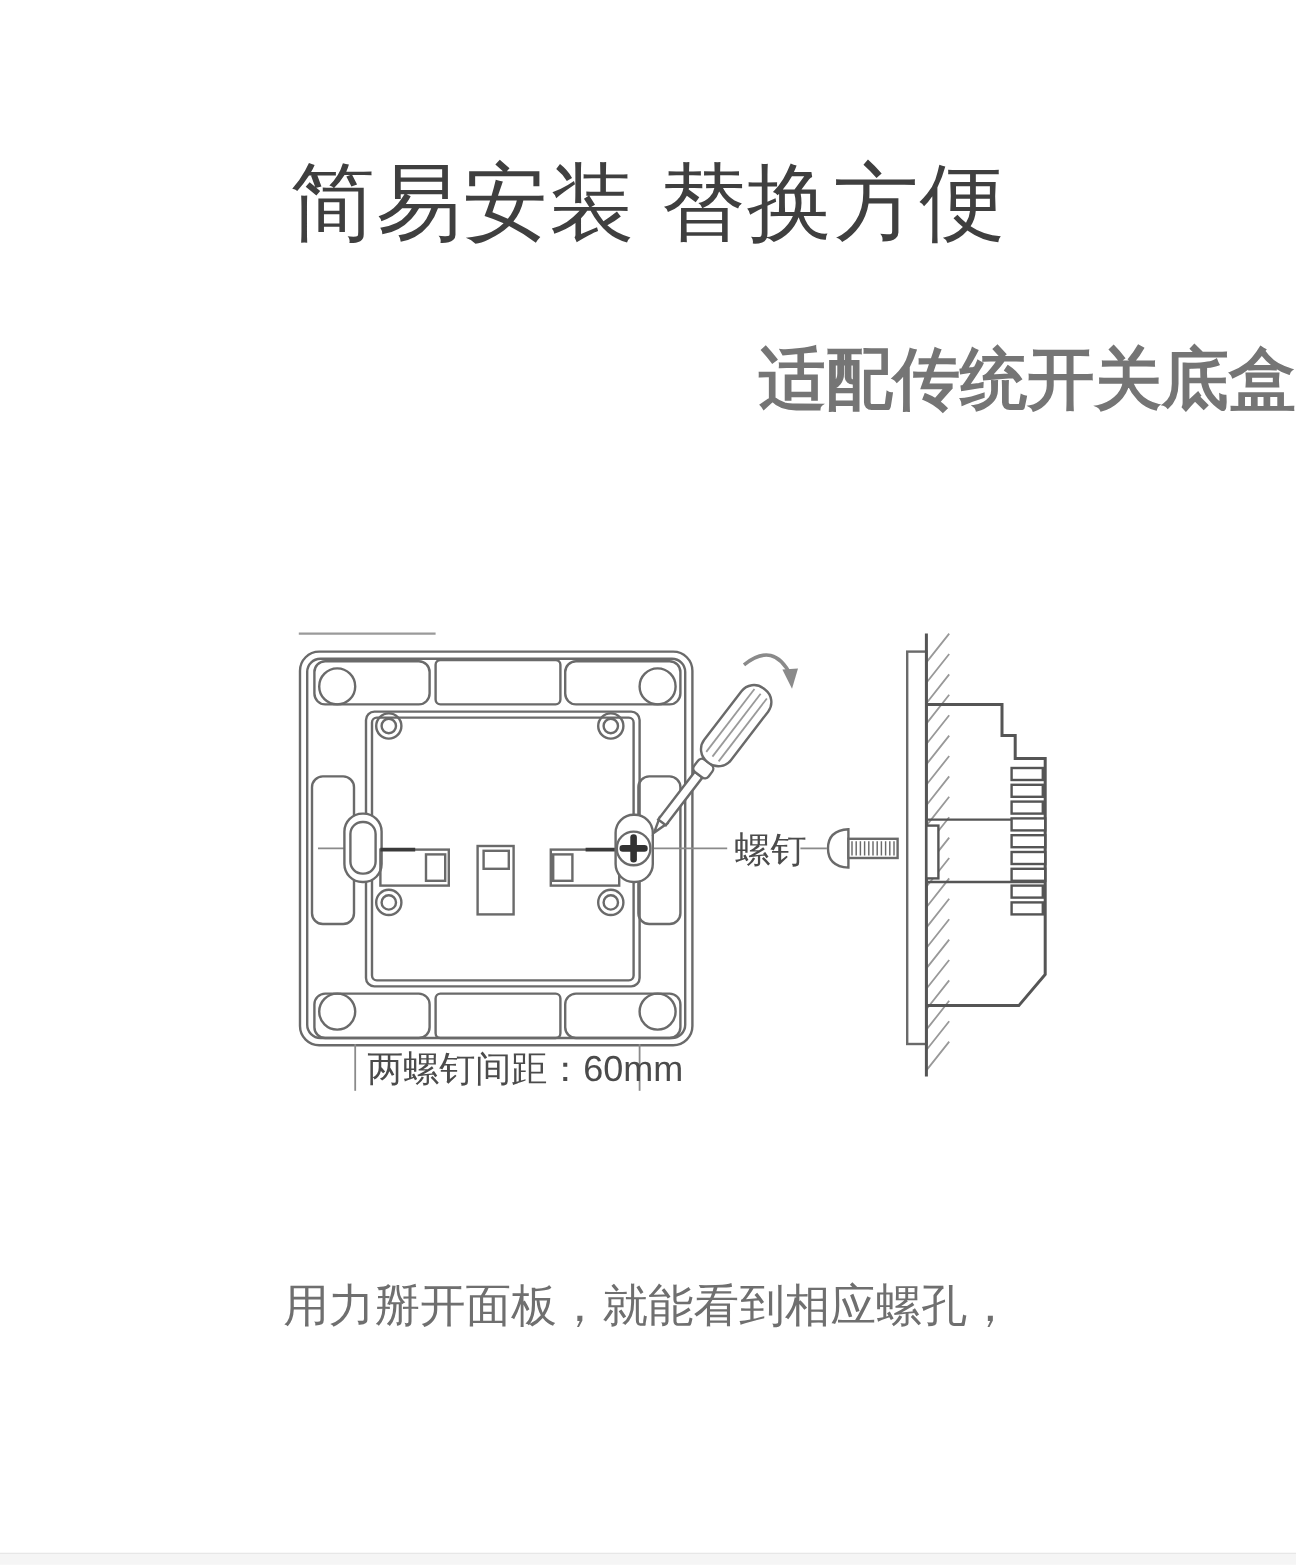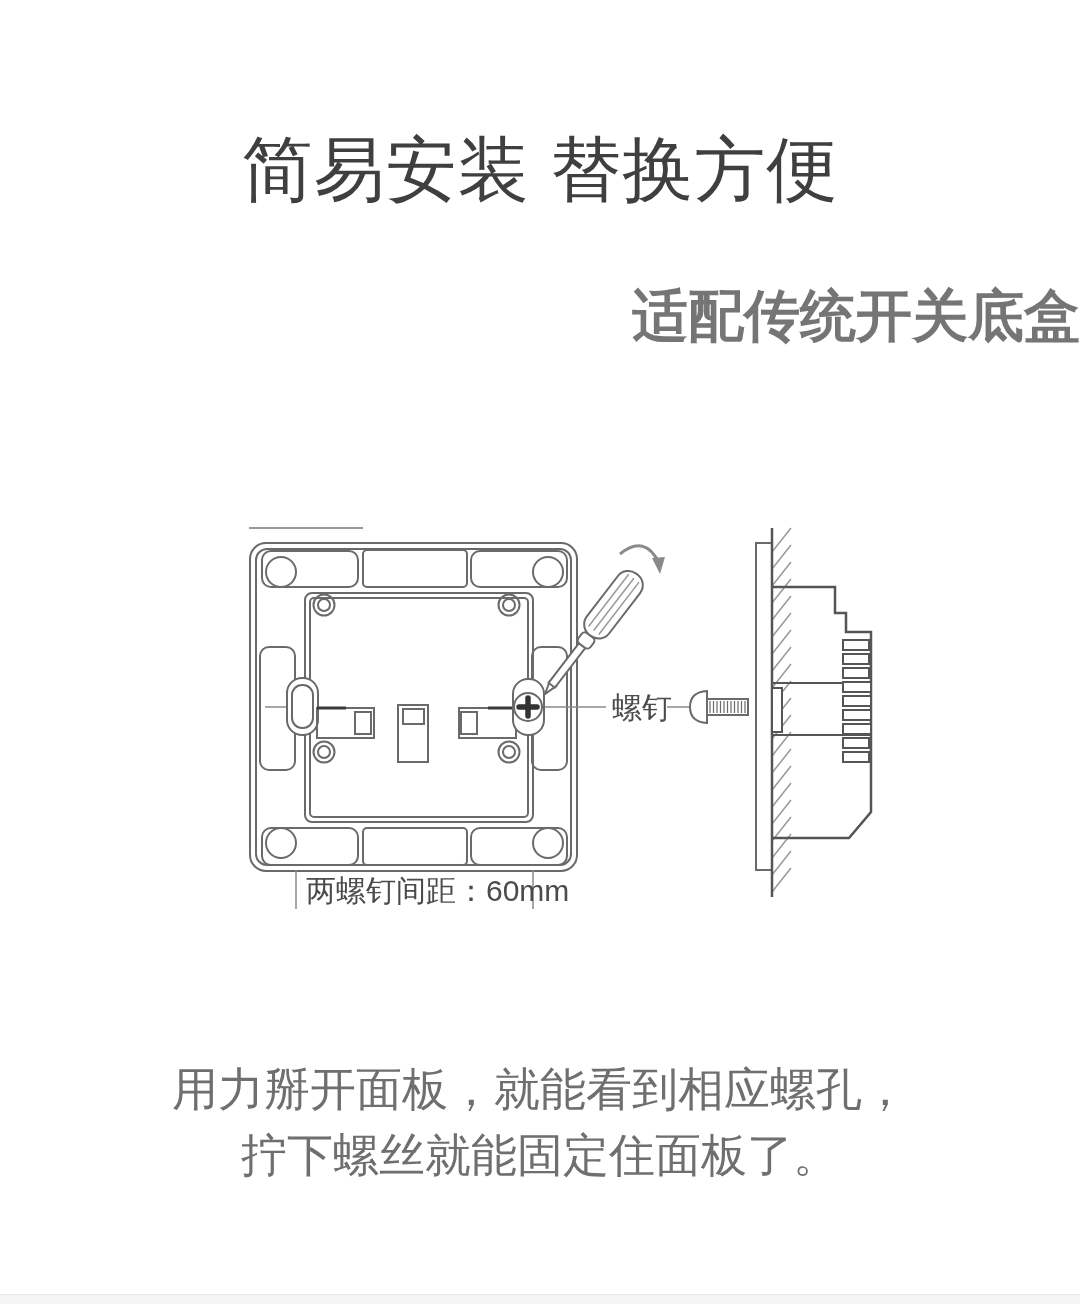--- a/index.html
+++ b/index.html
@@ -20,21 +20,21 @@
   }
   .diagram{
     position:absolute;top:500px;left:0;width:1080px;height:430px;
   }
   .diagram text{
     font-family:"Liberation Sans","DejaVu Sans",sans-serif;
     fill:#4b4b4b;
   }
   .desc{
     position:absolute;top:1056px;left:0;width:1080px;
-    text-align:center;font-size:46px;line-height:66px;font-weight:400;
+    text-align:center;font-size:38px;line-height:66px;font-weight:400;
     color:#6f6f6f;
   }
   .footer-strip{
     position:absolute;top:1294px;left:0;width:1080px;height:10px;
     background:#f5f5f5;border-top:1px solid #e7e7e7;box-sizing:border-box;
   }
 </style>
 </head>
 <body>
 
@@ -155,16 +155,15 @@
     </g>
   </g>
 
   <line x1="296" y1="870" x2="296" y2="909" stroke="#8a8a8a" stroke-width="1.5"></line>
   <line x1="533" y1="870" x2="533" y2="909" stroke="#8a8a8a" stroke-width="1.5"></line>
   <text x="306" y="901" font-size="30">两螺钉间距：60mm</text>
 </svg>
 
 <div class="desc">
   <div>用力掰开面板，就能看到相应螺孔，</div>
-  <div>拧下螺丝就能固定住面板了。</div>
 </div>
 
 <div class="footer-strip"></div>
 
 </body></html>

